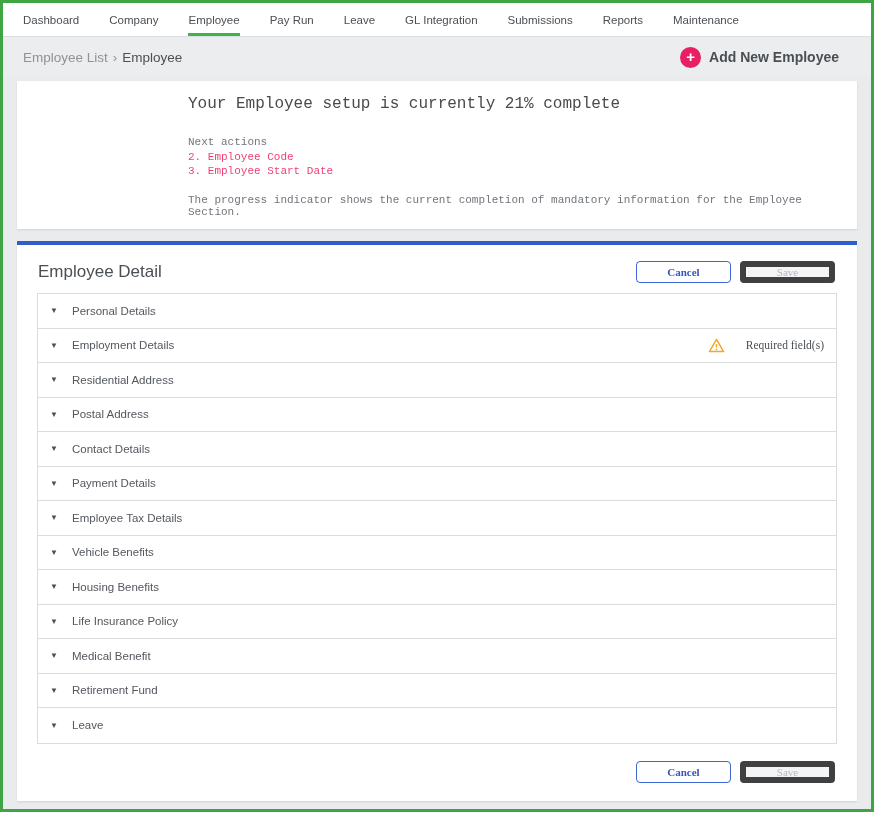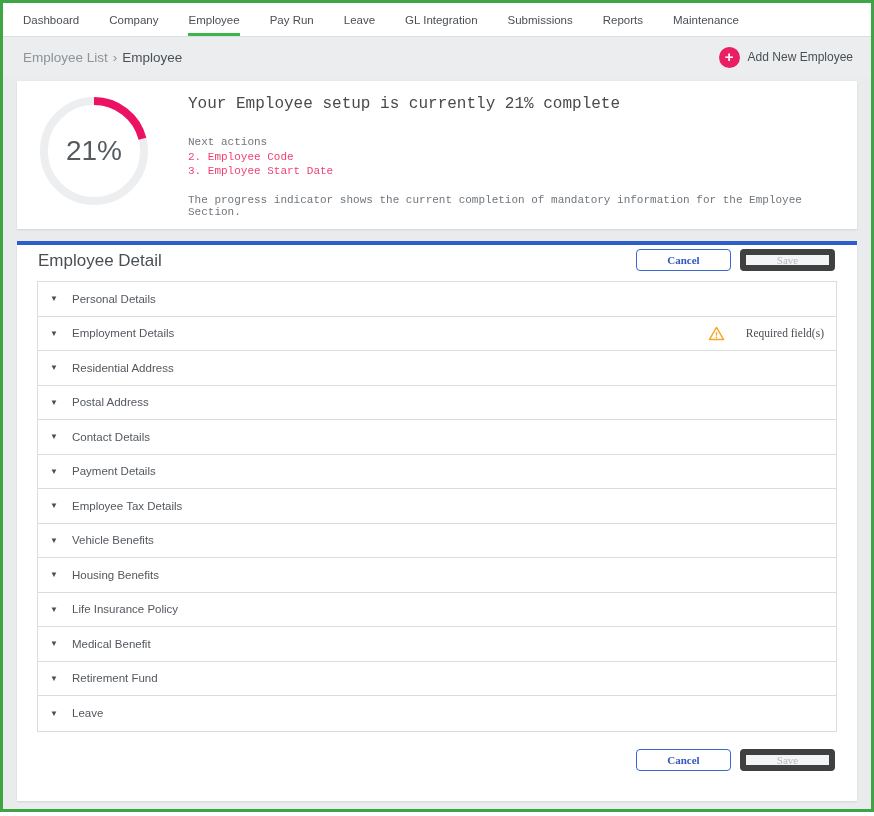--- a/index.html
+++ b/index.html
@@ -25,35 +25,35 @@
     white-space:nowrap;
   }
   .nav-item.active::after {
     content:""; position:absolute; left:0; right:0; bottom:0;
     height:3px; background:#3cb54a;
   }
   
   .crumbbar {
     height:40px; background:#ebedee;
     display:flex; align-items:center; justify-content:space-between;
-    padding:0 18px 0 20px;
+    padding:0 32px 0 20px;
   }
   .crumb { font-size:13.5px; }
   .crumb .parent { color:#8e9398; }
   .crumb .sep { color:#8e9398; margin:0 5px; }
   .crumb .current { color:#4c5156; }
   .add-btn { display:flex; align-items:center; cursor:pointer; }
   .plus-circle {
     width:21px; height:21px; border-radius:50%;
     background:#e91e63; color:#ffffff;
     display:flex; align-items:center; justify-content:center;
     font-size:15px; font-weight:bold; line-height:1;
     margin-right:8px; padding-bottom:1px;
   }
-  .add-label { font-size:12px; color:#4a4f54; }
+  .add-label { font-size:14px; color:#4a4f54;font-weight:bold; }
   
   .main { padding:4px 14px 0 14px; }
   .card {
     background:#ffffff;
     box-shadow:0 1px 2px rgba(0,0,0,0.10);
   }
   
   .progress-card { height:148px; position:relative; }
   .donut-wrap { position:absolute; left:23px; top:16px; width:108px; height:108px; }
   .donut-pct {
@@ -65,22 +65,22 @@
   .progress-title { font-size:16px; color:#4a4a4a; }
   .next-label { margin-top:23px; font-size:11px; color:#70767c; }
   .next-item { font-size:11px; color:#ef3f72; line-height:14px; cursor:pointer; }
   .next-list { margin-top:2px; }
   .progress-desc { margin-top:16px; font-size:11px; color:#70767c; }
   .spacer12 { height:12px; }
   .blue-bar { height:4px; background:#2e5ecc; }
   
   .detail-card { height:556px; }
   .detail-head {
-    display:flex; align-items:flex-end; justify-content:space-between;
-    padding:4px 22px 0 21px;
+    display:flex; align-items:center; justify-content:space-between;
+    padding:16px 22px 0 21px;
   }
   .detail-title { font-size:17px; color:#4a4f54; }
   .btn {
     width:95px; height:22px; border-radius:4px;
     font-size:11px; font-family:Liberation Serif, serif;
     display:inline-flex; align-items:center; justify-content:center;
     cursor:pointer;
   }
   .btn-cancel {
     background:#ffffff; border:1px solid #3a66d1;
@@ -134,27 +134,20 @@
     </div>
     <div class="add-btn">
       <span class="plus-circle">+</span>
       <span class="add-label">Add New Employee</span>
     </div>
   </div>
 
   <div class="main">
 
     <div class="card progress-card">
-      <div class="donut-wrap">
-        <svg width="108" height="108" viewBox="0 0 108 108">
-          <circle cx="54" cy="54" r="50" fill="none" stroke="#eceef0" stroke-width="8"></circle>
-          <circle cx="54" cy="54" r="50" fill="none" stroke="#ed1164" stroke-width="8" transform="rotate(-90 54 54)" stroke-dasharray="65.97344572538566 314.1592653589793"></circle>
-        </svg>
-        <div class="donut-pct">21%</div>
-      </div>
       <div class="progress-text">
         <div class="progress-title">Your Employee setup is currently 21% complete</div>
         <div class="next-label">Next actions</div>
         <div class="next-list">
           <div class="next-item">2. Employee Code</div>
           <div class="next-item">3. Employee Start Date</div>
         </div>
         <div class="progress-desc">The progress indicator shows the current completion of mandatory information for the Employee Section.</div>
       </div>
     </div>

